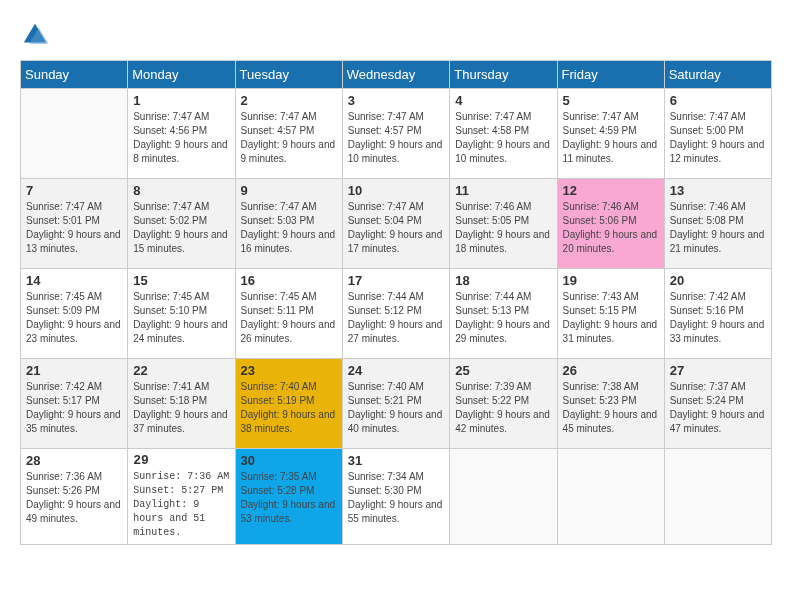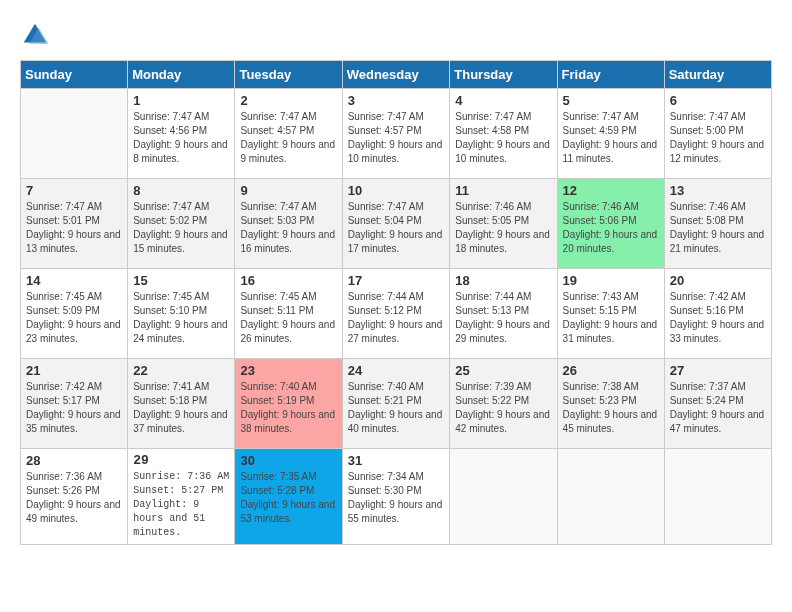--- a/index.html
+++ b/index.html
@@ -56,21 +56,21 @@
       width: 100%;
       border-collapse: collapse;
       font-size: 11px;
     }
     .calendar th {
       background-color: #1a6faf;
       color: #fff;
       padding: 6px 4px;
       text-align: left;
       font-size: 13px;
-      font-weight: bold;
+      font-weight: normal;
       border: 1px solid #ccc;
     }
     .calendar td {
       vertical-align: top;
       border: 1px solid #ccc;
       padding: 4px 5px;
       width: 108px;
       height: 90px;
       background: #fff;
     }
@@ -191,21 +191,21 @@
           <div class="day-info" style="white-space: pre-line;">Sunrise: 7:47 AM
 Sunset: 5:04 PM
 Daylight: 9 hours and 17 minutes.</div>
         </td>
         <td style="background: rgb(242, 242, 242);">
           <div class="day-number">11</div>
           <div class="day-info" style="white-space: pre-line;">Sunrise: 7:46 AM
 Sunset: 5:05 PM
 Daylight: 9 hours and 18 minutes.</div>
         </td>
-        <td style="background: #86efac;">
+        <td style="background: #f9a8d4;">
           <div class="day-number">12</div>
           <div class="day-info" style="white-space: pre-line;">Sunrise: 7:46 AM
 Sunset: 5:06 PM
 Daylight: 9 hours and 20 minutes.</div>
         </td>
         <td style="background: rgb(242, 242, 242);">
           <div class="day-number">13</div>
           <div class="day-info" style="white-space: pre-line;">Sunrise: 7:46 AM
 Sunset: 5:08 PM
 Daylight: 9 hours and 21 minutes.</div>
@@ -261,21 +261,21 @@
           <div class="day-info" style="white-space: pre-line;">Sunrise: 7:42 AM
 Sunset: 5:17 PM
 Daylight: 9 hours and 35 minutes.</div>
         </td>
         <td style="background: rgb(242, 242, 242);">
           <div class="day-number">22</div>
           <div class="day-info" style="white-space: pre-line;">Sunrise: 7:41 AM
 Sunset: 5:18 PM
 Daylight: 9 hours and 37 minutes.</div>
         </td>
-        <td style="background: #fca5a5;">
+        <td style="background: #eab308;">
           <div class="day-number">23</div>
           <div class="day-info" style="white-space: pre-line;">Sunrise: 7:40 AM
 Sunset: 5:19 PM
 Daylight: 9 hours and 38 minutes.</div>
         </td>
         <td style="background: rgb(242, 242, 242);">
           <div class="day-number">24</div>
           <div class="day-info" style="white-space: pre-line;">Sunrise: 7:40 AM
 Sunset: 5:21 PM
 Daylight: 9 hours and 40 minutes.</div>

